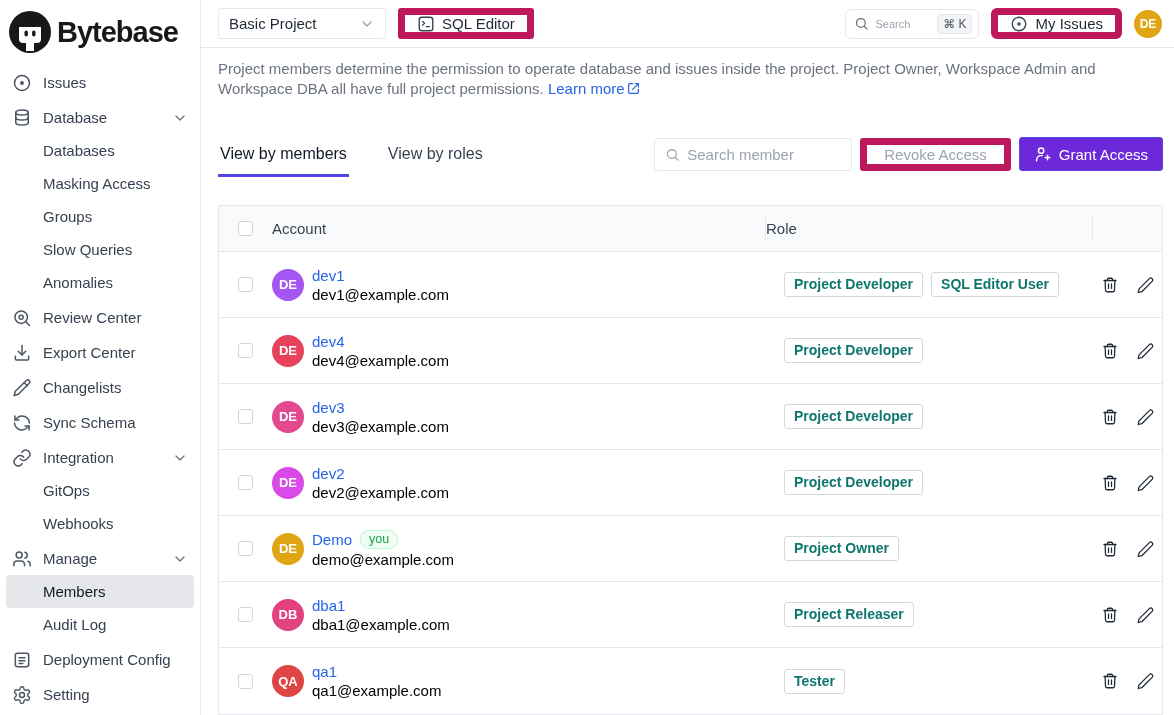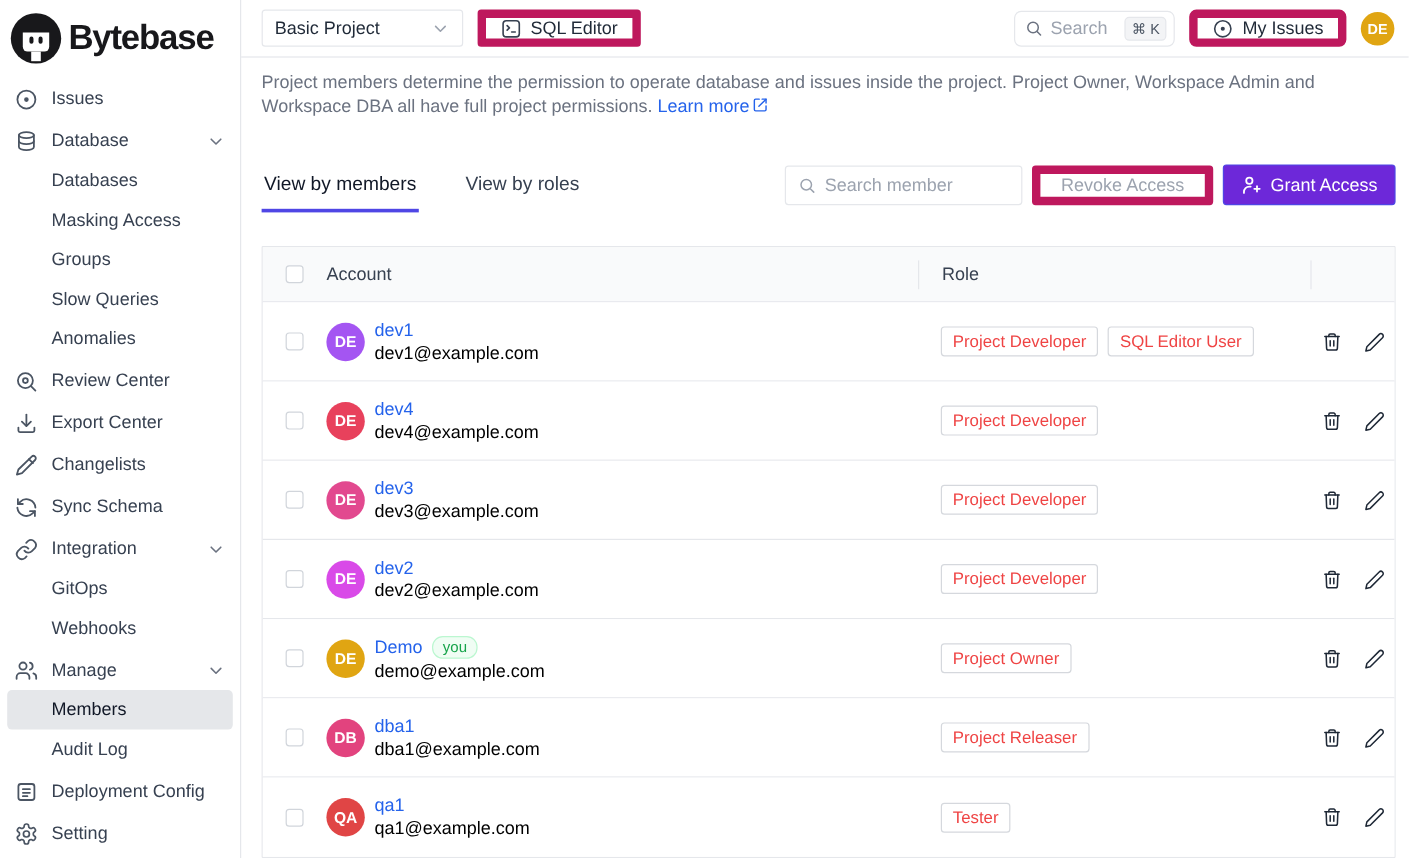--- a/index.html
+++ b/index.html
@@ -28,21 +28,21 @@
   .main { flex:1; display:flex; flex-direction:column; min-width:0; }
   .topbar { height:48px; border-bottom:1px solid #e5e7eb; display:flex; align-items:center; padding:0 12px 0 17px; gap:12px; }
   .select-box { width:168px; height:31px; border:1px solid #e5e7eb; border-radius:3px; display:flex; align-items:center; padding:0 10px; cursor:pointer; }
   .select-box .sel-label { font-size:15px; color:#1f2937; }
   .select-box .sel-chevron { margin-left:auto; color:#9ca3af; width:16px; height:16px; }
   .btn { display:flex; align-items:center; gap:7px; border:7px solid #be185d; border-radius:3px; background:#fff; height:31px; padding:0 12px; font-size:15px; color:#1f2937; cursor:pointer; }
   .btn svg { width:18px; height:18px; color:#374151; }
   .topbar-spacer { flex:1; }
   .search-box { width:134px; height:30px; border:1px solid #e5e7eb; border-radius:6px; display:flex; align-items:center; padding:0 6px 0 8px; gap:6px; cursor:text; }
   .search-box svg { width:15px; height:15px; color:#6b7280; flex:0 0 auto; }
-  .search-ph { font-size:15px; color:#9ca3af; flex:1; }
+  .search-ph { font-size:11px; color:#9ca3af; flex:1; }
   .kbd { font-size:12px; color:#4b5563; background:#f3f4f6; border:1px solid #e5e7eb; border-radius:4px; padding:2px 5px; white-space:nowrap; }
   .my-issues { border-radius:6px; }
   .avatar-top { width:28px; height:28px; border-radius:50%; color:#fff; font-size:12px; font-weight:700; display:flex; align-items:center; justify-content:center; cursor:pointer; }
 
   .content { padding:11px 11px 0 17px; display:flex; flex-direction:column; flex:1; min-height:0;justify-content:space-between; }
   .desc { font-size:15px; line-height:20px; color:#6b7280; max-width:945px; }
   .link { color:#2563eb; cursor:pointer; text-decoration:none; }
   .ext-icon { display:inline-block; width:13px; height:13px; vertical-align:-1px; margin-left:2px; color:#2563eb; }
   .ext-icon svg { width:13px; height:13px; }
 
@@ -62,30 +62,30 @@
   .table { margin-top:12px; border:1px solid #e5e7eb; border-radius:1px; }
   .t-header { display:flex; background:#f9fafb; height:46px; align-items:center; border-bottom:1px solid #e5e7eb; }
   .t-row { display:flex; height:66px; align-items:center; border-bottom:1px solid #e5e7eb; background:#fff; }
   .t-row:last-child { border-bottom:none; }
   .col-check { width:53px; display:flex; justify-content:center; align-items:center; flex:0 0 auto; }
   .col-account { flex:1; display:flex; align-items:center; min-width:0; }
   .col-role { width:327px; flex:0 0 auto; display:flex; align-items:center; }
   .col-actions { width:70px; flex:0 0 auto; display:flex; align-items:center; justify-content:center; gap:17px; }
   .t-header .col-role, .t-header .col-actions { border-left:1px solid #e5e7eb; height:24px; }
   .t-header .hdr-label { font-size:15px; font-weight:500; color:#374151; }
-  .t-header .col-role { padding-left:19px; }
+  .t-header .col-role { }
   .checkbox { width:15px; height:15px; border:1px solid #d1d5db; border-radius:3px; background:#fff; cursor:pointer; }
   .avatar { width:32px; height:32px; border-radius:50%; color:#fff; font-size:13px; font-weight:700; display:flex; align-items:center; justify-content:center; flex:0 0 auto; }
   .acct-text { margin-left:8px; display:flex; flex-direction:column; gap:2px; min-width:0; }
   .acct-top { display:flex; align-items:center; gap:8px; }
   .acct-name { font-size:15px; color:#2563eb; cursor:pointer; }
   .you-badge { font-size:12.5px; color:#16a34a; background:#f0fdf4; border:1px solid #bbf7d0; border-radius:9px; padding:1px 8px 2px; }
   .acct-email { font-size:15px; color:#000000; }
   .role-cell { padding-left:19px; display:flex; gap:8px; flex-wrap:wrap; }
-  .role-chip { border:1px solid #d5d8dd; border-radius:3px; background:#fff; padding:3px 9px 4px; font-size:14px; color:#ef4444; white-space:nowrap; }
+  .role-chip { border:1px solid #d5d8dd; border-radius:3px; background:#fff; padding:3px 9px 4px; font-size:14px; color:#0f766e; white-space:nowrap;font-weight:bold; }
   .act-icon { width:18px; height:18px; color:#1f2937; cursor:pointer; display:flex; }
   .act-icon svg { width:18px; height:18px; }
 </style>
 </head>
 <body>
 
 <div class="app">
 
   <aside class="sidebar">
     <div class="logo-row">

